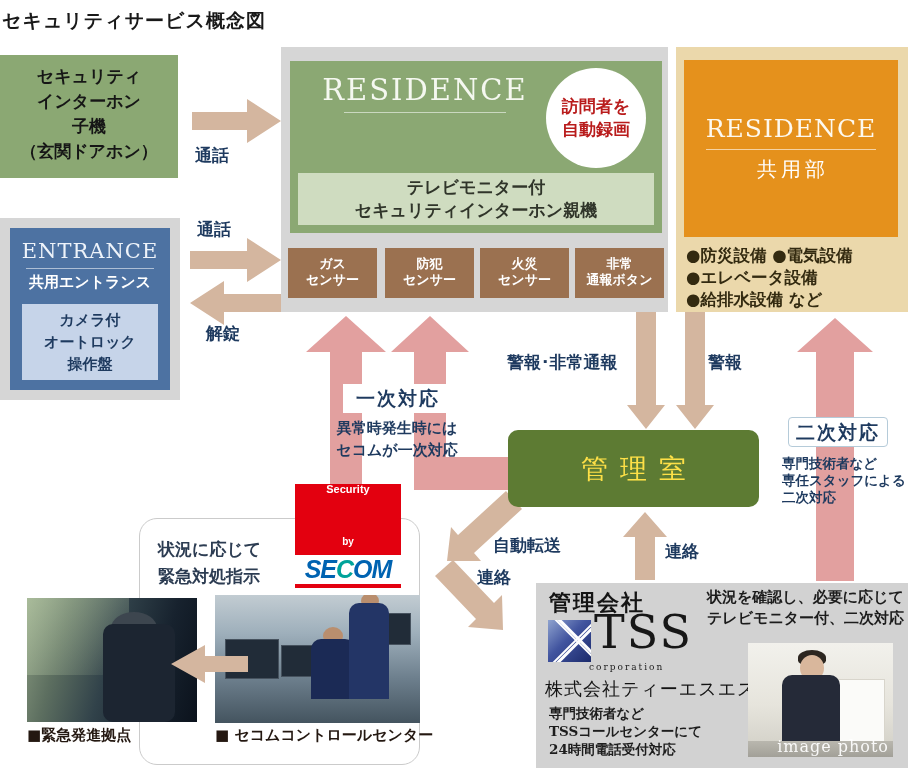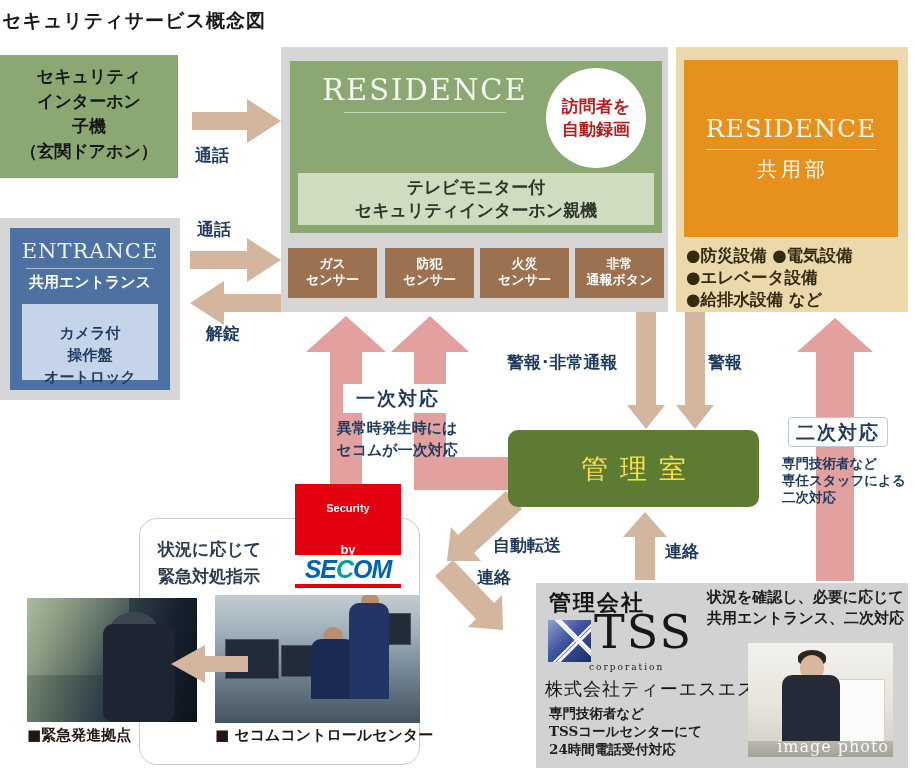--- a/index.html
+++ b/index.html
@@ -19,21 +19,21 @@
              text-align:center;padding-top:9px;box-sizing:border-box;}
   .box-child div{font-size:17px;font-weight:600;color:#161616;line-height:25px;}
 
   
   .ent-wrap{left:0;top:218px;width:180px;height:182px;background:#d6d6d6;z-index:3;}
   .ent-blue{position:absolute;left:10px;top:10px;width:160px;height:162px;background:#4d72a2;text-align:center;}
   .ent-title{font-size:21px;letter-spacing:1px;color:#eef3fa;padding-top:11px;}
   .ent-div{width:128px;height:1px;background:rgba(255,255,255,.55);margin:5px auto 4px auto;}
   .ent-sub{font-size:15px;font-weight:600;color:#fff;}
   .ent-panel{position:absolute;left:12px;top:76px;width:136px;height:76px;background:#c6d4e9;
-             padding-top:18px;box-sizing:border-box;}
+             padding-top:5px;box-sizing:border-box;}
   .ent-panel div{font-size:15px;font-weight:bold;color:#1e3a5f;line-height:22px;}
 
   
   .unit-wrap{left:281px;top:47px;width:387px;height:265px;background:#d6d6d6;z-index:3;}
   .unit-green{position:absolute;left:9px;top:14px;width:372px;height:172px;background:#8ba873;}
   .res-head{position:absolute;left:0;top:12px;width:270px;text-align:center;}
   .res-title{font-size:29px;letter-spacing:2px;color:#f5f8f0;}
   .res-div{width:162px;height:1px;background:rgba(255,255,255,.55);margin:5px auto 5px auto;}
   .res-sub{font-size:22px;letter-spacing:6px;color:#fff;text-indent:6px;}
   .rec-circle{position:absolute;right:16px;top:7px;width:100px;height:100px;border-radius:50%;background:#fff;
@@ -67,24 +67,24 @@
   .badge-secondary{left:788px;top:417px;width:100px;height:30px;line-height:28px;letter-spacing:2px;
                    border:1px solid #b5cbd9;border-radius:4px;box-sizing:border-box;}
   .desc-primary{left:330px;top:417px;width:134px;text-align:center;z-index:4;}
   .desc-primary div{font-size:15px;font-weight:bold;color:#1e3a5f;line-height:22px;}
   .desc-secondary{left:782px;top:455px;width:130px;z-index:4;}
   .desc-secondary div{font-size:13.5px;font-weight:bold;color:#1e3a5f;line-height:17px;}
 
   
   .secom{left:295px;top:484px;width:106px;z-index:4;}
   .secom-red{width:106px;height:71px;background:#e3000f;display:flex;flex-direction:column;
-             justify-content:flex-end;align-items:center;padding-bottom:0;box-sizing:border-box;}
+             justify-content:space-between;align-items:center;padding-bottom:8px;box-sizing:border-box;}
   .secom-red span{color:#fff;font-family:"Liberation Sans",sans-serif;font-weight:bold;}
   .secom-sec{font-size:11px;line-height:11px;}
-  .secom-by{font-size:13px;line-height:10px;margin-top:31px;}
+  .secom-by{font-size:10px;line-height:10px;margin-top:31px;}
   .secom-word{width:106px;height:29px;background:#fff;display:flex;justify-content:center;align-items:center;
               font-family:"Liberation Sans",sans-serif;font-style:italic;font-weight:bold;font-size:25px;
               color:#0063b1;letter-spacing:-1px;}
   .secom-word .teal{color:#00a39a;}
   .secom-bar{width:106px;height:4px;background:#e3000f;}
 
   .instruction{left:158px;top:536px;z-index:4;}
   .instruction div{font-size:17px;font-weight:bold;color:#2c3c52;line-height:27px;}
 
   
@@ -166,22 +166,22 @@
     <div>（玄関ドアホン）</div>
   </div>
 
   <div class="abs ent-wrap">
     <div class="ent-blue">
       <div class="ent-title">ENTRANCE</div>
       <div class="ent-div"></div>
       <div class="ent-sub">共用エントランス</div>
       <div class="ent-panel">
         <div>カメラ付</div>
+        <div>オートロック</div>
         <div>操作盤</div>
-        <div>オートロック</div>
       </div>
     </div>
   </div>
 
   <div class="abs unit-wrap">
     <div class="unit-green">
       <div class="res-head">
         <div class="res-title">RESIDENCE</div>
         <div class="res-div"></div>
       </div>
@@ -298,21 +298,21 @@
     <div class="tss-word">TSS</div>
     <div class="tss-corp">corporation</div>
     <div class="tss-company">株式会社ティーエスエス</div>
     <div class="tss-notes">
       <div>専門技術者など</div>
       <div>TSSコールセンターにて</div>
       <div>24時間電話受付対応</div>
     </div>
     <div class="tss-desc">
       <div>状況を確認し、必要に応じて</div>
-      <div>共用エントランス、二次対応</div>
+      <div>テレビモニター付、二次対応</div>
     </div>
     <div class="tss-photo">
       <div class="tp-monitor"></div>
       <div class="tp-hair"></div>
       <div class="tp-head"></div>
       <div class="tp-suit"></div>
       <div class="tp-desk"></div>
       <div class="tp-mark">image photo</div>
     </div>
   </div>

